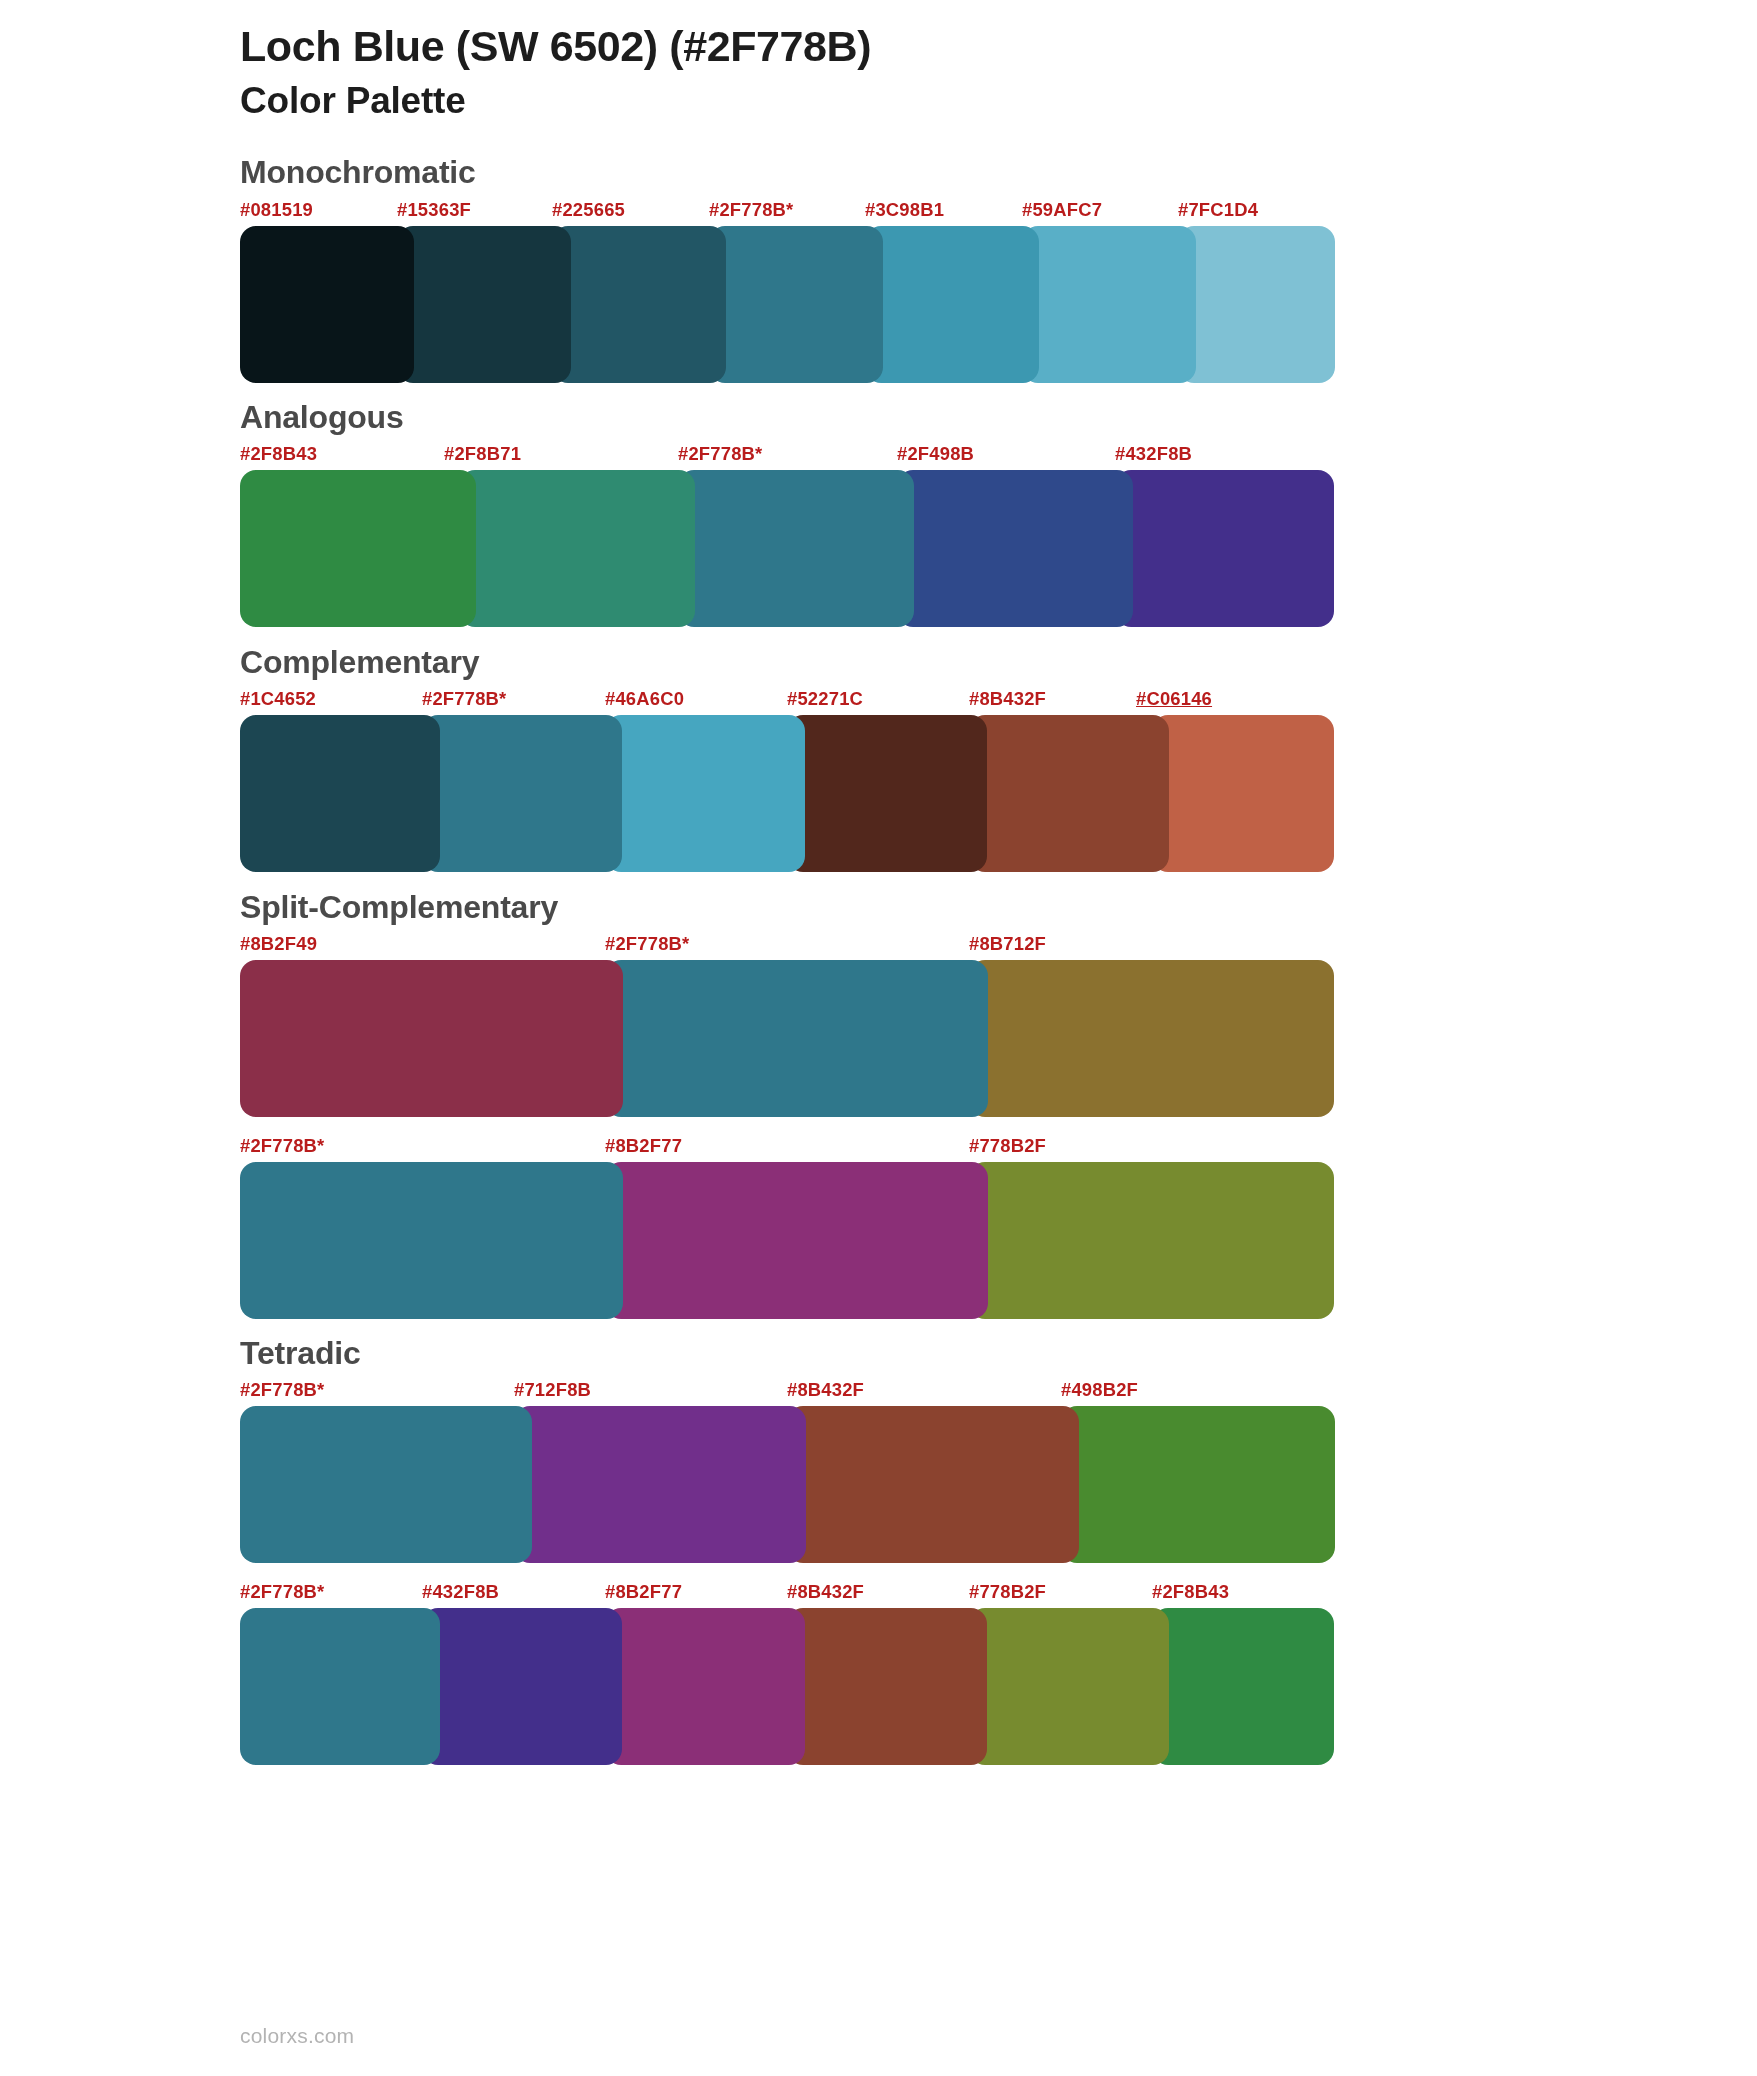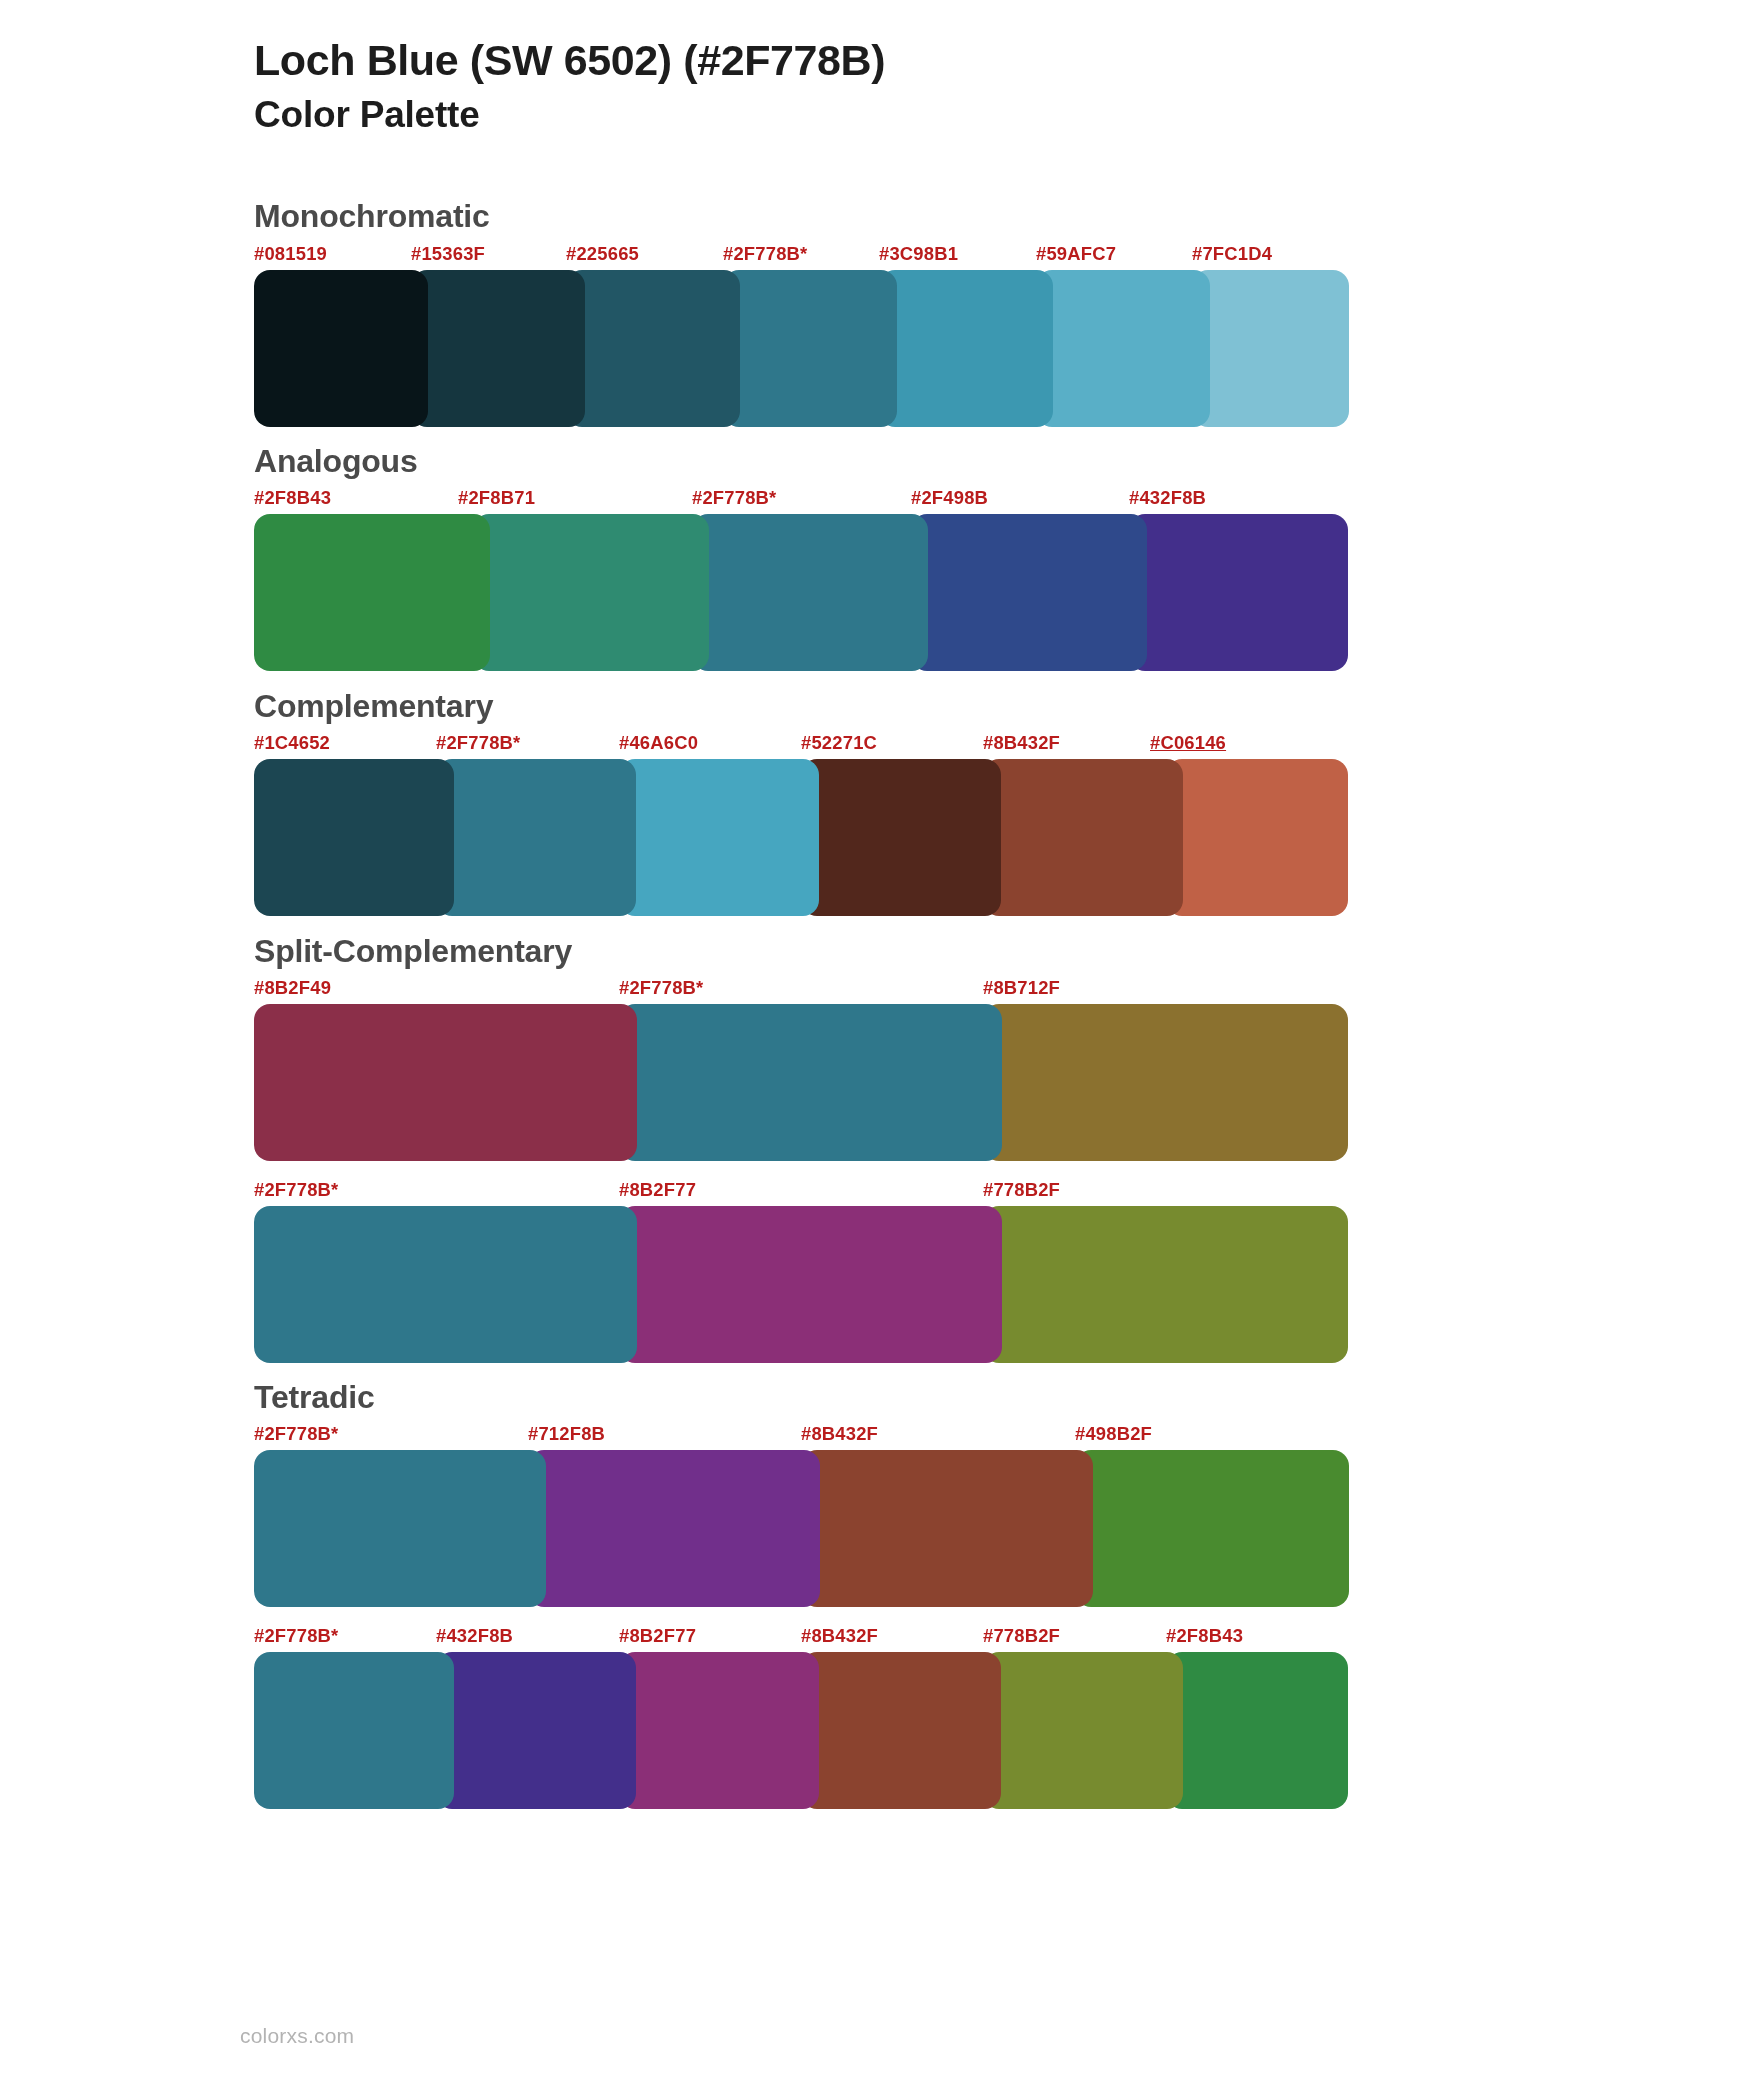--- a/index.html
+++ b/index.html
@@ -14,21 +14,21 @@
     -webkit-font-smoothing: antialiased;
     overflow: hidden;
   }
 
   .page {
     position: relative;
     width: 1757px;
     height: 2077px;
     background: #ffffff;
     box-sizing: border-box;
-    padding: 14px;
+    padding: 0;
   }
 
   .header {
     padding: 21px 0 0 240px;
   }
 
   .page-title {
     font-size: 43px;
     font-weight: bold;
     color: #1d1d1d;
@@ -40,21 +40,21 @@
   .page-subtitle {
     font-size: 37px;
     font-weight: bold;
     color: #1d1d1d;
     letter-spacing: -0.2px;
     line-height: 1.25;
     margin: 6.4px 0 0 0;
   }
 
   .sections {
-    margin-top: 61px;
+    margin-top: 31px;
   }
 
   .section {
     padding-left: 240px;
     margin-bottom: 17.6px;
   }
 
   .section-title {
     font-size: 32px;
     font-weight: bold;

